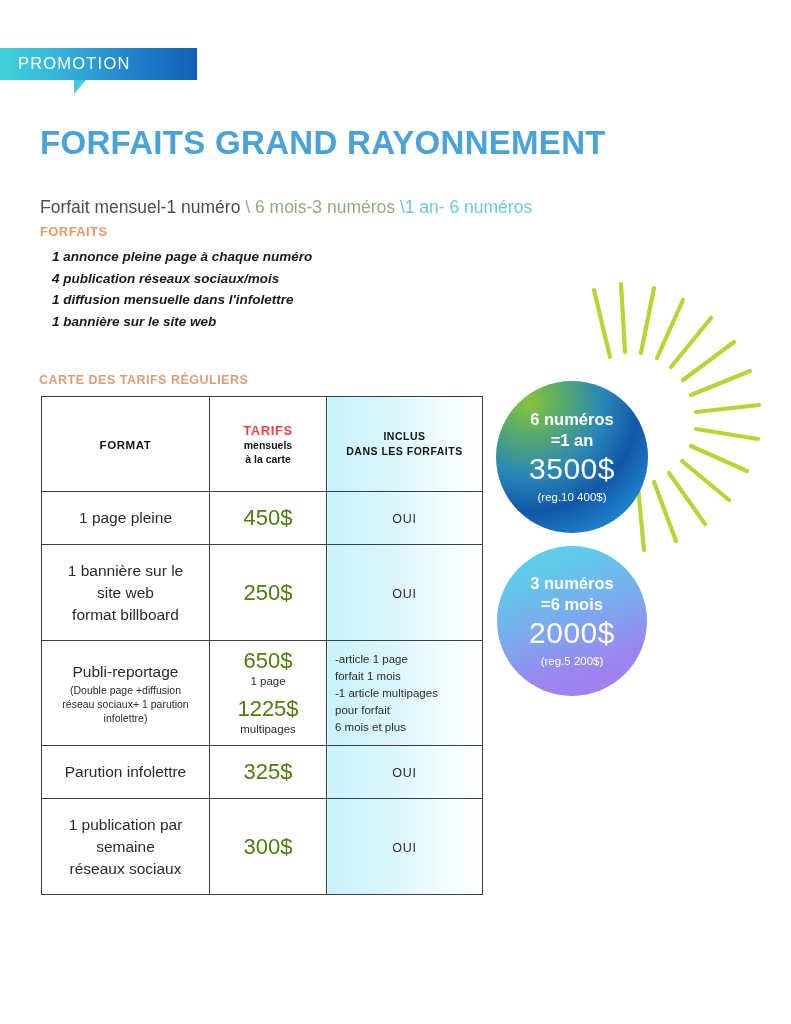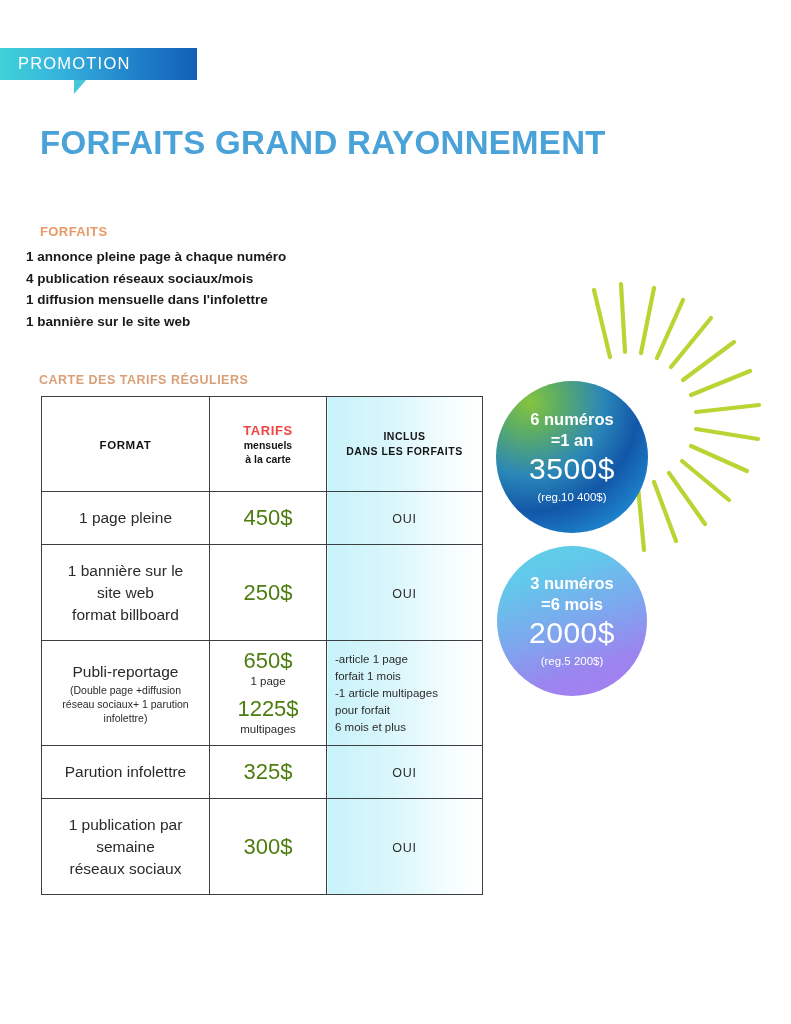--- a/index.html
+++ b/index.html
@@ -42,21 +42,21 @@
   }
   .sub-a { color:#4d4d4d; }
   .sub-b { color:#8fae7f; }
   .sub-c { color:#6fc8e0; }
 
   
   .comprend-head {
     position:absolute; left:40px; top:224px;
     color:#e89a66; font-size:13px; font-weight:bold; letter-spacing:0.4px;
   }
-  .comprend-list { position:absolute; left:26px; top:246px; }
+  .comprend-list { position:absolute; left:52px; top:246px;font-style:italic; }
   .comprend-list li {
     list-style:none; color:#1a1a1a; font-size:13.5px;
     font-weight:bold; line-height:21.5px; white-space:nowrap;
   }
 
   
   .table-label {
     position:absolute; left:39px; top:373px;
     color:#d9a078; font-size:12.5px; font-weight:bold; letter-spacing:0.5px;
   }
@@ -125,20 +125,23 @@
 <div class="page">
 
   <div class="promo-wrap">
     <div class="promo-bar"></div>
     <div class="promo-tail"></div>
     <div class="promo-text">PROMOTION</div>
   </div>
 
   <div class="title">FORFAITS GRAND RAYONNEMENT</div>
 
+  <div class="subtitle">
+    <span class="sub-a">Forfait mensuel-1 numéro </span><span class="sub-b">\ 6 mois-3 numéros </span><span class="sub-c">\1 an- 6 numéros</span>
+  </div>
 
   <div class="comprend-head">FORFAITS</div>
   <ul class="comprend-list">
     <li>1 annonce pleine page à chaque numéro</li>
     <li>4 publication réseaux sociaux/mois</li>
     <li>1 diffusion mensuelle dans l'infolettre</li>
     <li>1 bannière sur le site web</li>
   </ul>
 
   <div class="table-label">CARTE DES TARIFS RÉGULIERS</div>

